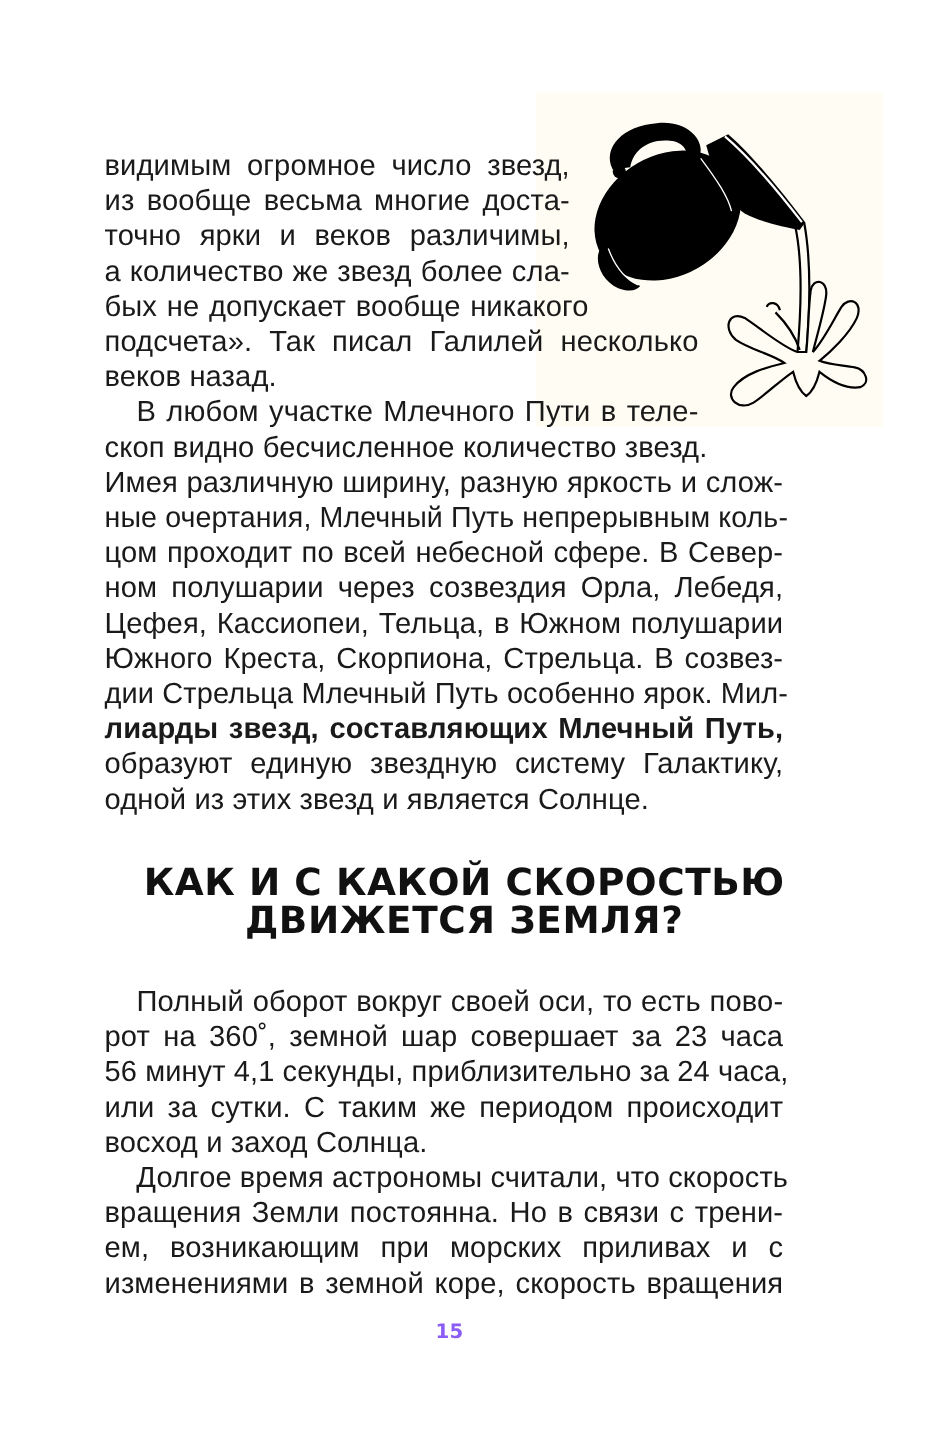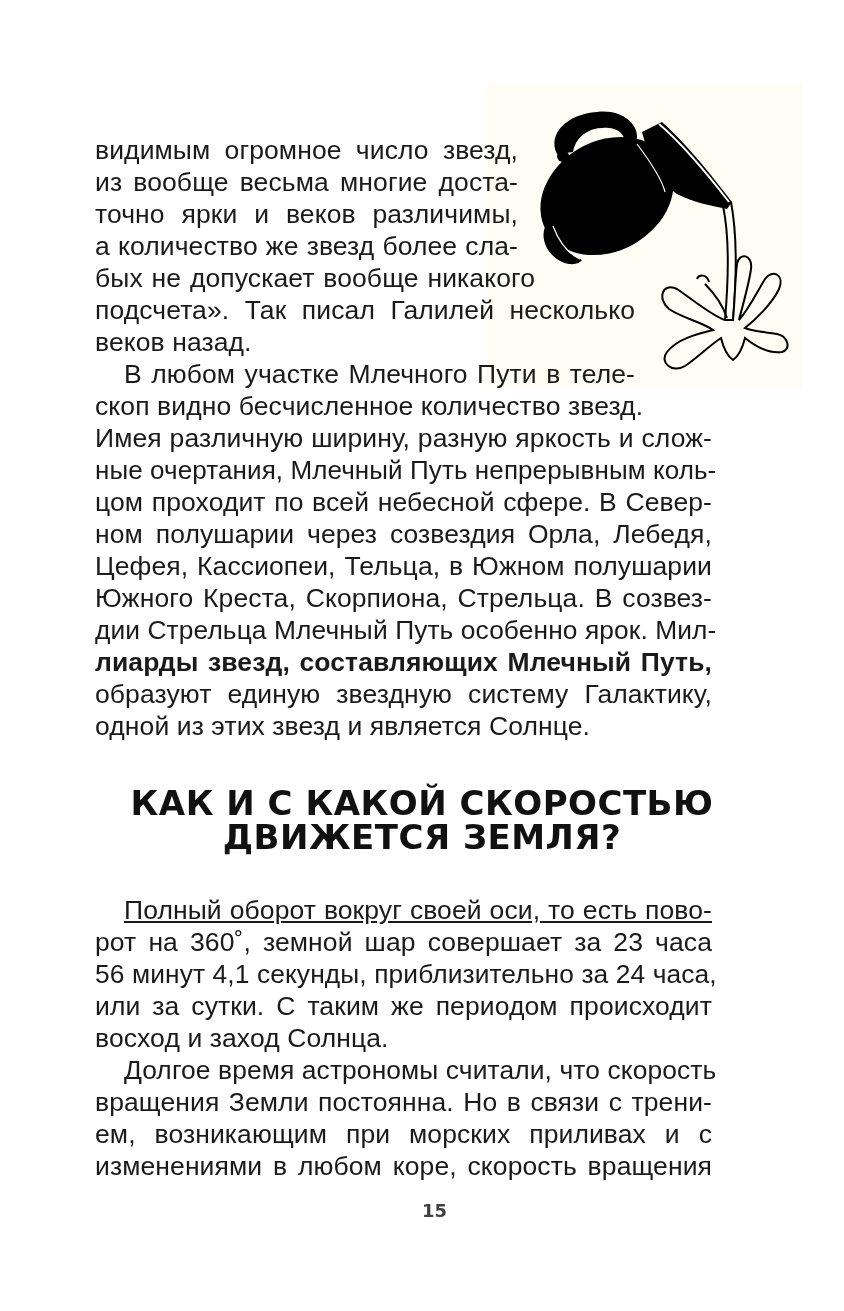--- a/index.html
+++ b/index.html
@@ -58,22 +58,21 @@
       line-height: 34px;
       color: #111;
     }
     .page-num {
       position: absolute;
       left: 396px;
       top: 1200px;
       font-family: "DejaVu Sans", sans-serif;
       font-weight: bold;
       font-size: 18px;
-      color: #404040;
-      margin-left: 26px;
+      color: #8b5cf6;
     }
   </style>
 </head>
 <body>
 
 <div class="illus-bg"></div>
 
 <svg class="illus" viewBox="0 0 316 304">
 
   <path d="M 70 70 C 60 50, 80 30, 110 28 C 135 25, 150 40, 150 52 C 150 62, 142 66, 136 62 C 140 55, 135 45, 122 44 C 100 42, 88 55, 86 68 Z" fill="#000"></path>
@@ -121,24 +120,24 @@
     <div class="line" style="top: 614px; width: 620.828px; transform: scaleX(0.9938); transform-origin: left top;">дии Стрельца Млечный Путь особенно ярок. Мил-</div>
     <div class="line" style="top: 646px; width: 617px; font-weight: bold;">лиарды звезд, составляющих Млечный Путь,</div>
     <div class="line" style="top: 678px; width: 617px;">образуют единую звездную систему Галактику,</div>
     <div class="line last" style="top: 710px; width: 617px;">одной из этих звезд и является Солнце.</div>
   </div>
 
 <div class="heading" style="top:786px;">КАК И С КАКОЙ СКОРОСТЬЮ</div>
 <div class="heading" style="top:820px;">ДВИЖЕТСЯ ЗЕМЛЯ?</div>
 
 <div id="section2">
-    <div class="line indent" style="top: 894px; width: 617px; text-decoration: underline;">Полный оборот вокруг своей оси, то есть пово-</div>
+    <div class="line indent" style="top: 894px; width: 617px;">Полный оборот вокруг своей оси, то есть пово-</div>
     <div class="line" style="top: 926px; width: 617px;">рот на 360˚, земной шар совершает за 23 часа</div>
     <div class="line" style="top: 958px; width: 620.234px; transform: scaleX(0.9948); transform-origin: left top;">56 минут 4,1 секунды, приблизительно за 24 часа,</div>
     <div class="line" style="top: 990px; width: 617px;">или за сутки. С таким же периодом происходит</div>
     <div class="line last" style="top: 1022px; width: 617px;">восход и заход Солнца.</div>
     <div class="line indent" style="top: 1054px; width: 619.312px; transform: scaleX(0.9963); transform-origin: left top;">Долгое время астрономы считали, что скорость</div>
     <div class="line" style="top: 1086px; width: 617px;">вращения Земли постоянна. Но в связи с трени-</div>
     <div class="line" style="top: 1118px; width: 617px;">ем, возникающим при морских приливах и с</div>
-    <div class="line" style="top: 1150px; width: 617px;">изменениями в любом коре, скорость вращения</div>
+    <div class="line" style="top: 1150px; width: 617px;">изменениями в земной коре, скорость вращения</div>
   </div>
 
 <div class="page-num">15</div>
 
 </body></html>

